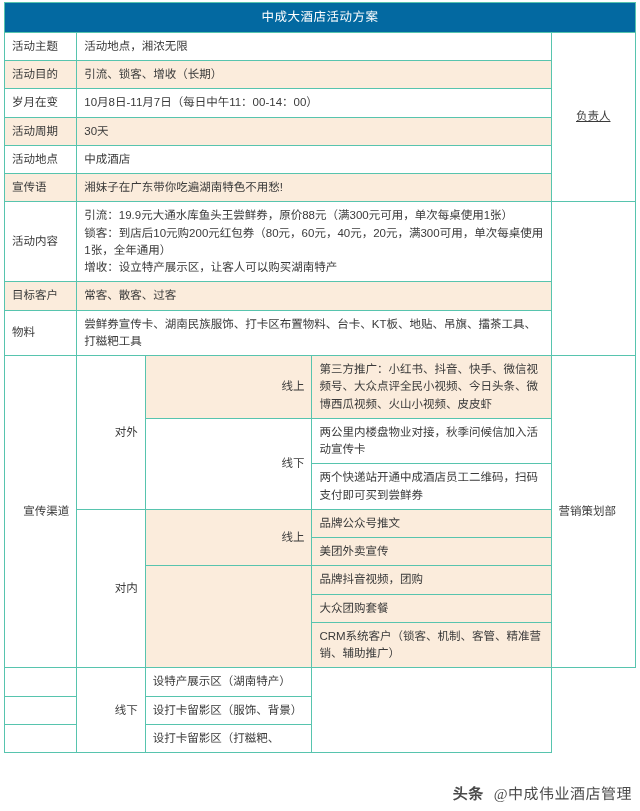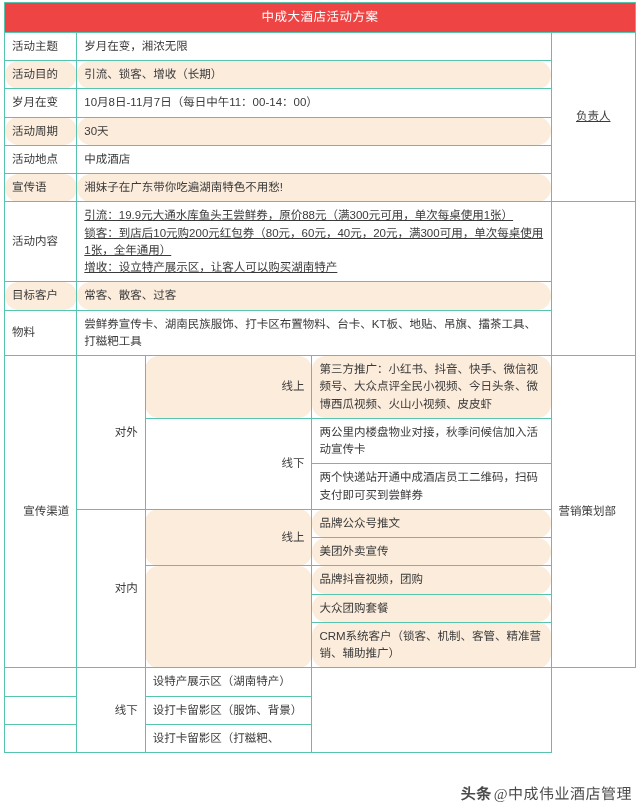--- a/index.html
+++ b/index.html
@@ -24,33 +24,33 @@
   .plan-table td,
   .plan-table th {
     border: 1px solid #57c4ae;
     padding: 5px 7px;
     vertical-align: middle;
     line-height: 1.5;
     font-weight: normal;
     word-break: break-all;
   }
   .title-bar {
-    background: #ef4444;
+    background: #0369a1;
     color: #ffffff;
     text-align: center;
     font-size: 12.5px;
     padding: 7px 4px;
     border: 1px solid #3cb79c;
     letter-spacing: 0.5px;
   }
   .label-cell {
     text-align: left;
     white-space: nowrap;
   }
-  .cream { background: #fbecdc; border-radius: 14px; }
+  .cream { background: #fbecdc; }
   .white { background: #ffffff; border-radius: 12px; }
   .center { text-align: right; }
   .owner-cell {
     text-align: center;
     vertical-align: top;
     padding-top: 6px;
     text-decoration: underline;
   }
   .owner-mid {
     vertical-align: top;
@@ -65,44 +65,44 @@
     color: #3b3b3b;
     font-family: "Liberation Serif", "DejaVu Serif", serif;
     letter-spacing: 0.5px;
     pointer-events: none;
     opacity: 0.92;
     white-space: nowrap;
   }
   .watermark .tt {
     font-weight: bold;
     font-family: "Liberation Sans", "DejaVu Sans", sans-serif;
-    margin-right: 2px;
-  }
-  .stack-line { display: block; text-decoration: underline; }
+    margin-right: 10px;
+  }
+  .stack-line { display: block; }
 </style>
 </head>
 <body>
 
 <table class="plan-table">
   <colgroup>
     <col style="width:72px">
     <col style="width:68px">
     <col style="width:166px">
     <col style="width:238px">
     <col style="width:84px">
   </colgroup>
 
   <tbody>
       <tr>
     <td class="title-bar" colspan="5">中成大酒店活动方案</td>
   </tr>
 
   <tr>
     <td class="label-cell white">活动主题</td>
-    <td class="white" colspan="3">岁月在变，湘浓无限</td>
+    <td class="white" colspan="3">活动地点，湘浓无限</td>
     <td class="owner-cell white" rowspan="6">负责人</td>
   </tr>
 
   <tr>
     <td class="label-cell cream">活动目的</td>
     <td class="cream" colspan="3">引流、锁客、增收（长期）</td>
   </tr>
 
   <tr>
     <td class="label-cell white">岁月在变</td>

